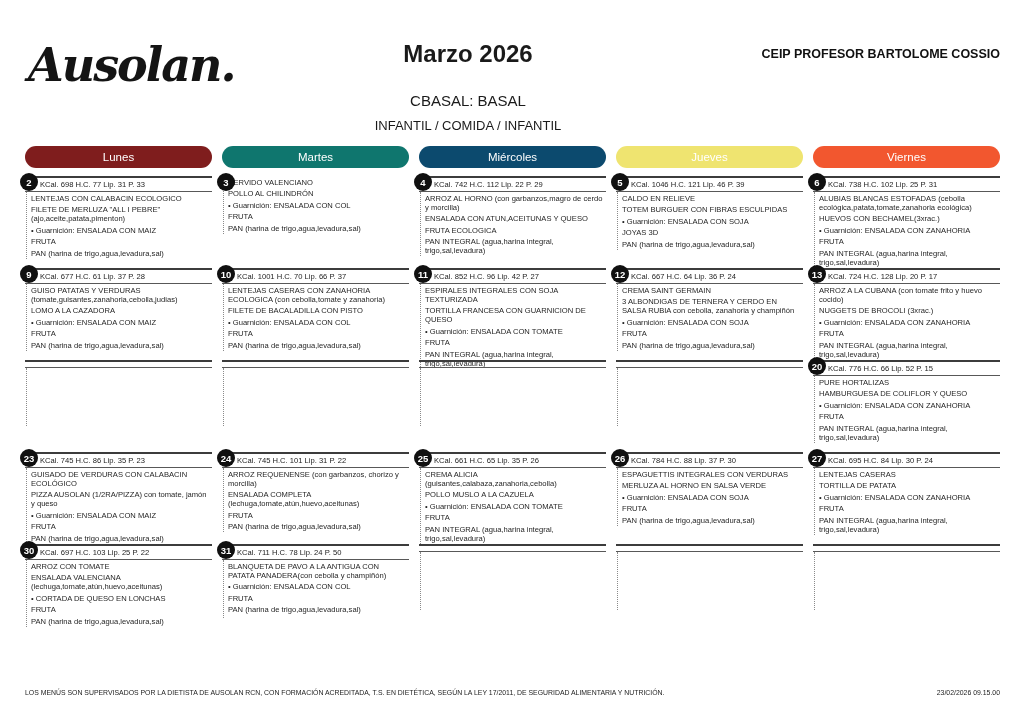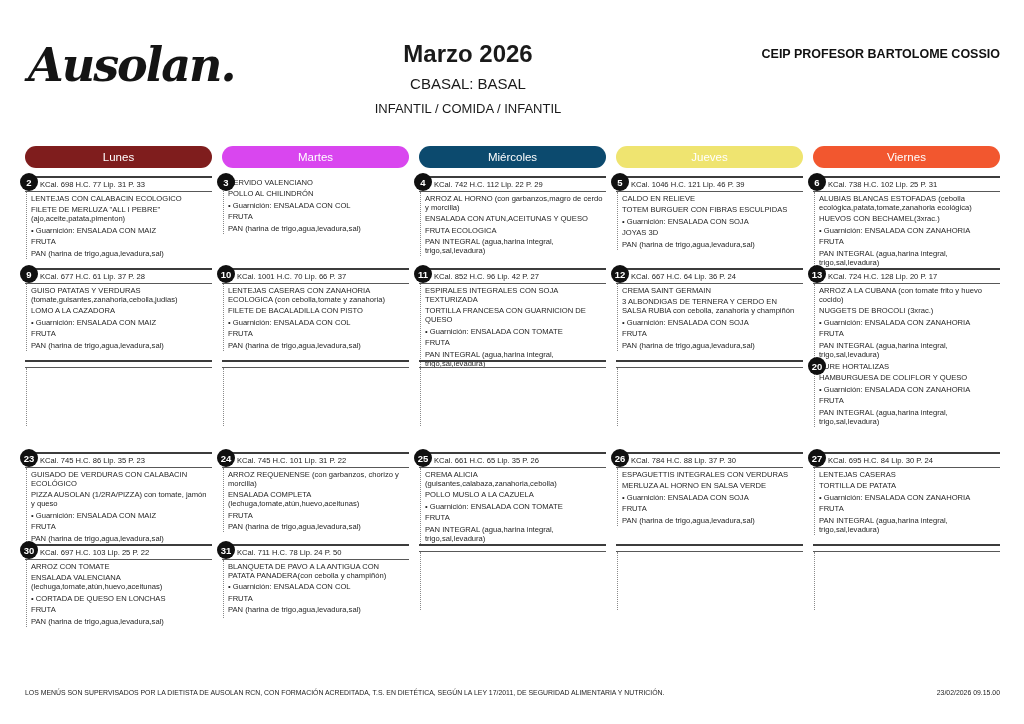--- a/index.html
+++ b/index.html
@@ -8,21 +8,21 @@
     font-family:"Liberation Sans",sans-serif;color:#2b2b2b;overflow:hidden;
     margin:0 auto;
   }
   .logo{
     position:absolute;left:28px;top:38px;
     font-family:"DejaVu Serif",serif;font-style:italic;font-weight:bold;
     font-size:46px;color:#141414;letter-spacing:-2px;
   }
   .title-block{position:absolute;left:328px;top:40px;width:280px;text-align:center;}
   .title{font-size:24px;font-weight:bold;color:#1a1a1a;text-align:center;}
-  .subtitle{font-size:15px;margin-top:7px;color:#1a1a1a;}
+  .subtitle{font-size:15px;margin-top:24px;color:#1a1a1a;}
   .subsubtitle{font-size:13px;margin-top:9px;color:#1a1a1a;}
   .school{position:absolute;right:24px;top:47px;font-size:12.5px;font-weight:bold;color:#111;}
   .weekday-row{
     position:absolute;left:25px;right:24px;top:146px;
     display:grid;grid-template-columns:repeat(5,1fr);column-gap:10px;
   }
   .pill{
     height:22px;line-height:22px;border-radius:12px;text-align:center;
     color:#ffffff;font-size:11.5px;
   }
@@ -59,21 +59,21 @@
   <div class="logo">Ausolan.</div>
   <div class="title-block">
     <div class="title">Marzo 2026</div>
     <div class="subtitle">CBASAL: BASAL</div>
     <div class="subsubtitle">INFANTIL / COMIDA / INFANTIL</div>
   </div>
   <div class="school">CEIP PROFESOR  BARTOLOME COSSIO</div>
 
   <div class="weekday-row" id="weekday-row">
       <div class="pill" style="background: #7f1d1d;">Lunes</div>
-      <div class="pill" style="background: #d946ef;">Martes</div>
+      <div class="pill" style="background: #0f766e;">Martes</div>
       <div class="pill" style="background: #0c4a6e;">Miércoles</div>
       <div class="pill" style="background: rgb(239, 228, 112);">Jueves</div>
       <div class="pill" style="background: rgb(242, 87, 47);">Viernes</div>
     </div>
   <div class="calendar" id="calendar">
       <div class="cell">
         <div class="day-circle">2</div>
         <div class="cell-head">
           <span>KCal. 698 H.C. 77 Lip. 31 P. 33</span>
         </div>
@@ -209,20 +209,23 @@
       <div class="cell empty">
         <div class="cell-head"></div>
         <div class="cell-body"></div>
       </div>
       <div class="cell empty">
         <div class="cell-head"></div>
         <div class="cell-body"></div>
       </div>
       <div class="cell">
         <div class="day-circle">20</div>
+        <div class="cell-head">
+          <span>KCal. 776 H.C. 66 Lip. 52 P. 15</span>
+        </div>
         <div class="cell-body">
           <div class="menu-item">PURE HORTALIZAS</div>
           <div class="menu-item">HAMBURGUESA DE COLIFLOR Y QUESO</div>
           <div class="menu-item">• Guarnición: ENSALADA CON ZANAHORIA</div>
           <div class="menu-item">FRUTA</div>
           <div class="menu-item">PAN INTEGRAL (agua,harina integral, trigo,sal,levadura)</div>
         </div>
       </div>
       <div class="cell">
         <div class="day-circle">23</div>

